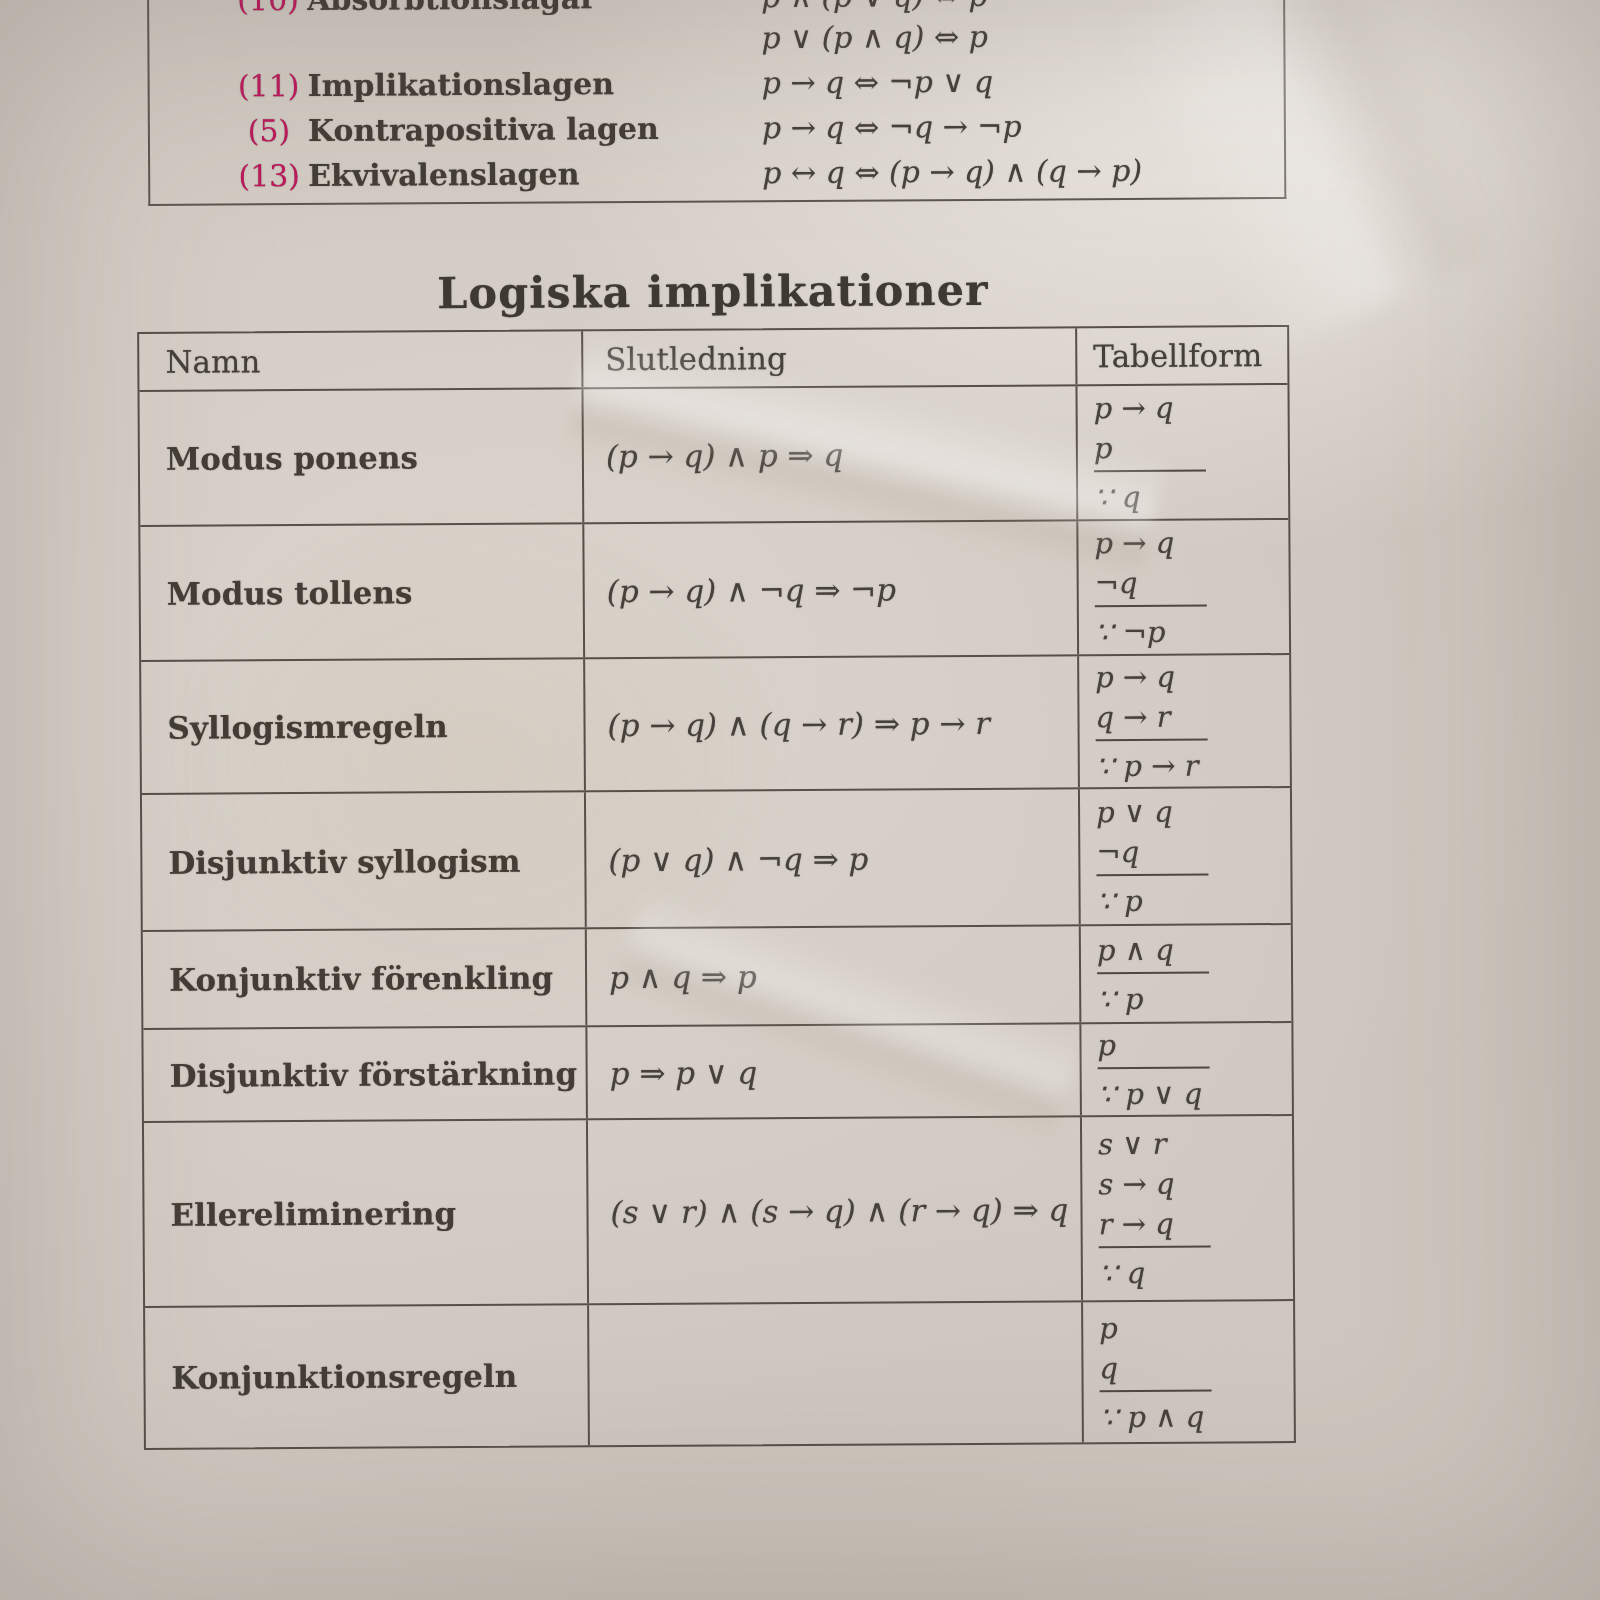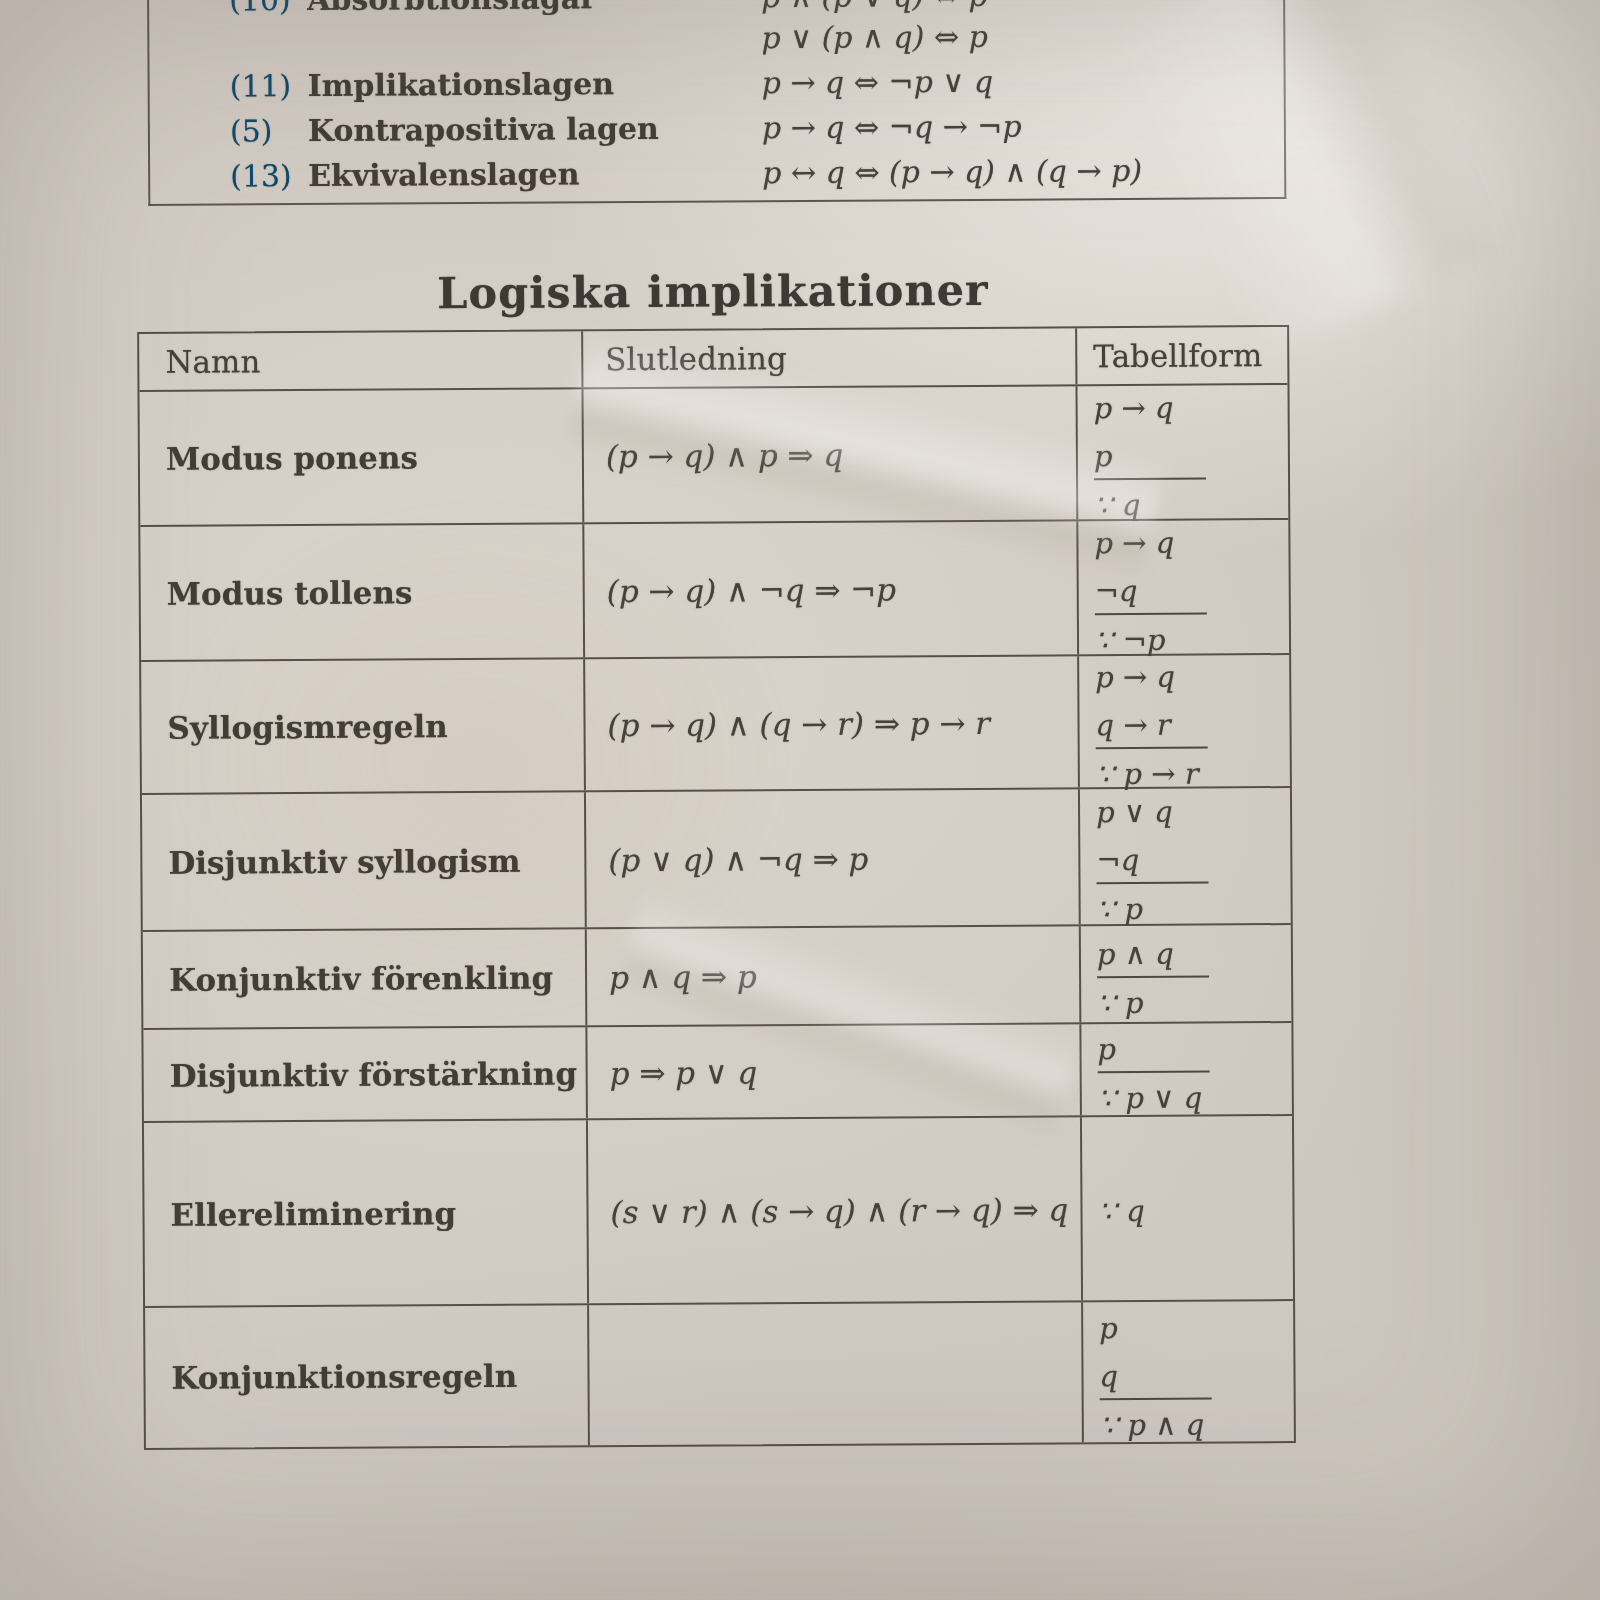--- a/index.html
+++ b/index.html
@@ -63,21 +63,21 @@
     border-right:2px solid #5e5750;
     border-bottom:2px solid #5e5750;
     padding-top:150px;
   }
   .eq-rows{padding-left:80px;}
   .eq-row{
     display:grid;grid-template-columns:78px 440px auto;
     align-items:start;margin-bottom:4px;
     font-size:30px;line-height:37px;
   }
-  .eq-num{color:#0c4a6e;}
+  .eq-num{color:#be185d;text-align:center;}
   .eq-name{font-weight:700;color:#433d36;}
   .eq-formulas{padding-left:14px;}
   .eq-formulas .formula{margin-bottom:4px;white-space:nowrap;font-size:30px;}
 
   
   .title{
     position:absolute;left:140px;top:266px;width:1152px;margin:0;
     text-align:center;font-size:43px;font-weight:700;color:#3e3933;
     letter-spacing:1px;
   }
@@ -116,21 +116,21 @@
   .c-inf{
     width:494px;border-right:2px solid #574f48;
     display:flex;align-items:center;padding-left:22px;
     font-size:31px;white-space:nowrap;
   }
   .c-tab{
     flex:1;display:flex;flex-direction:column;justify-content:center;
     padding:6px 4px 6px 16px;font-size:29px;
   }
   .premise-block{width:fit-content;min-width:112px;}
-  .premise{display:block;line-height:40px;padding-right:26px;white-space:nowrap;margin-top:8px;}
+  .premise{display:block;line-height:40px;padding-right:26px;white-space:nowrap;}
   .premise:last-child{border-bottom:2px solid #4e4840;padding-bottom:2px;}
   .conclusion{margin-top:5px;line-height:40px;white-space:nowrap;}
 </style>
 </head>
 <body>
 
 <div class="shade-base"></div>
 <div class="stain"></div>
 
 <div class="content">
@@ -239,20 +239,25 @@
             <div class="premise-block">
               <span class="premise">p</span>
             </div>
             <div class="conclusion">∵ p ∨ q</div>
           </div>
         </div>
         <div class="t-row">
           <div class="cell c-name">Ellereliminering</div>
           <div class="cell c-inf math">(s ∨ r) ∧ (s → q) ∧ (r → q) ⇒ q</div>
           <div class="cell c-tab math">
+            <div class="premise-block">
+              <span class="premise">s ∨ r</span>
+              <span class="premise">s → q</span>
+              <span class="premise">r → q</span>
+            </div>
             <div class="conclusion">∵ q</div>
           </div>
         </div>
         <div class="t-row">
           <div class="cell c-name">Konjunktionsregeln</div>
           <div class="cell c-inf math"></div>
           <div class="cell c-tab math">
             <div class="premise-block">
               <span class="premise">p</span>
               <span class="premise">q</span>

